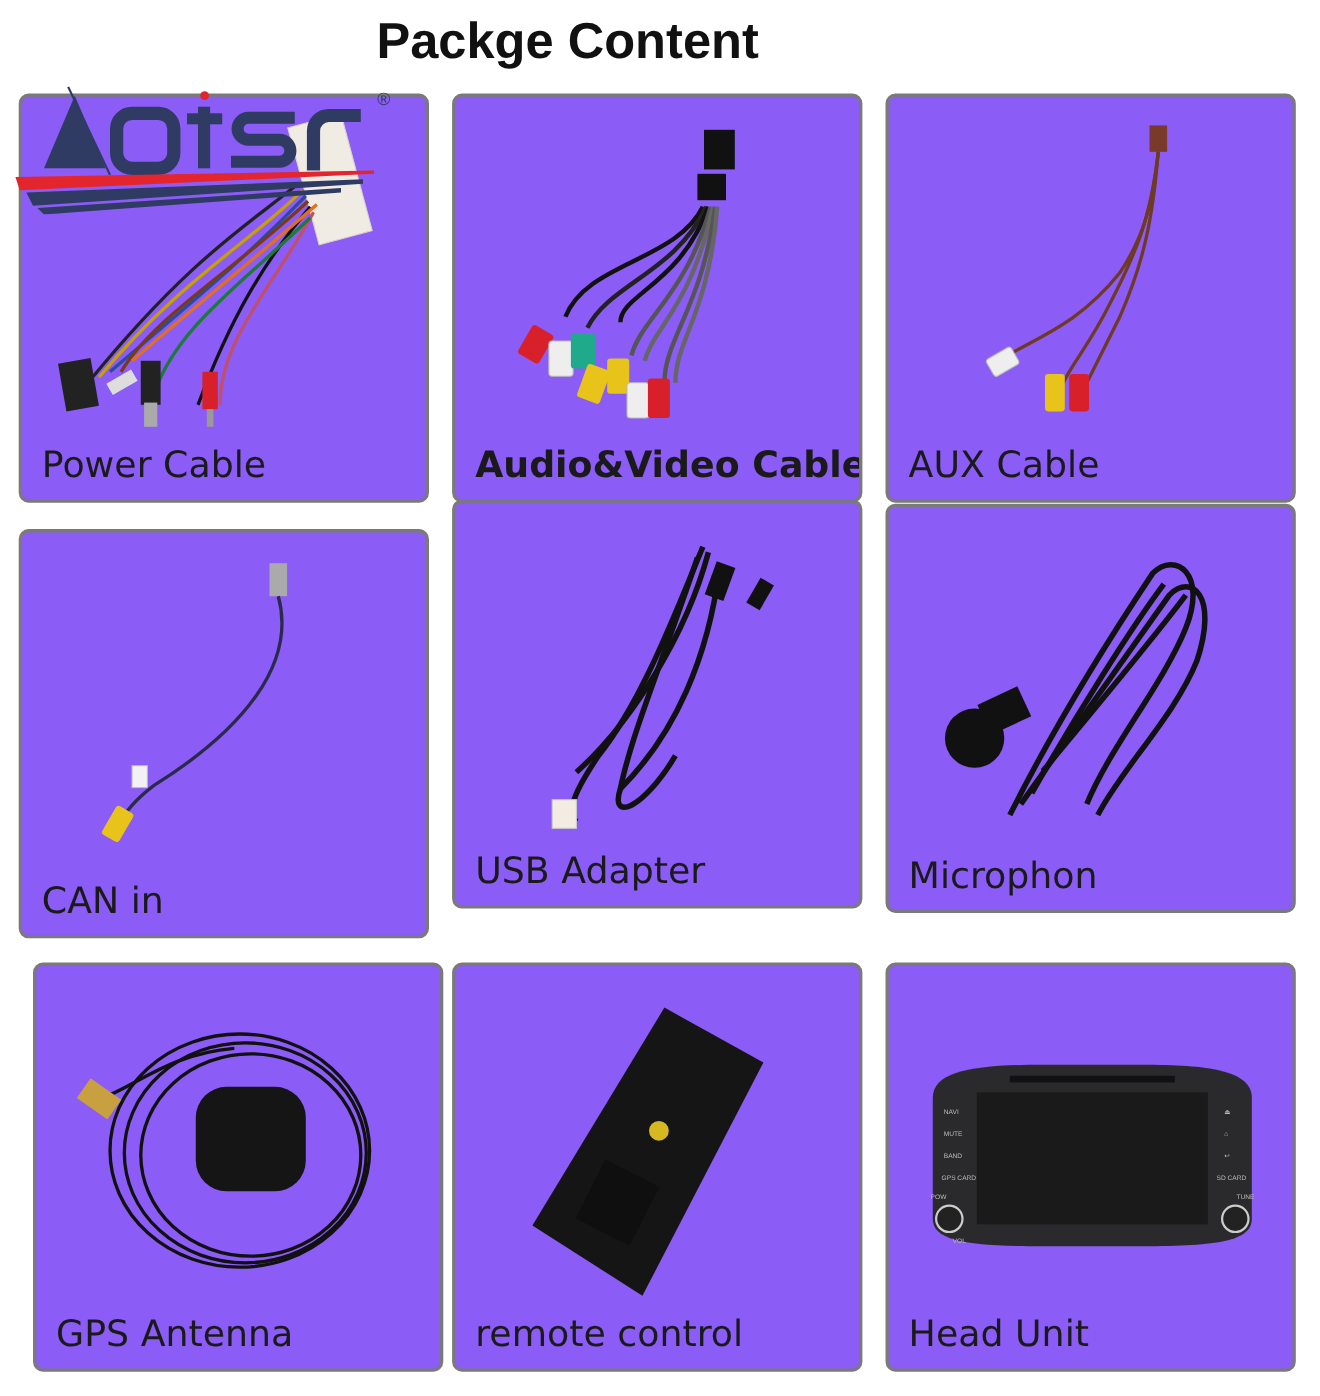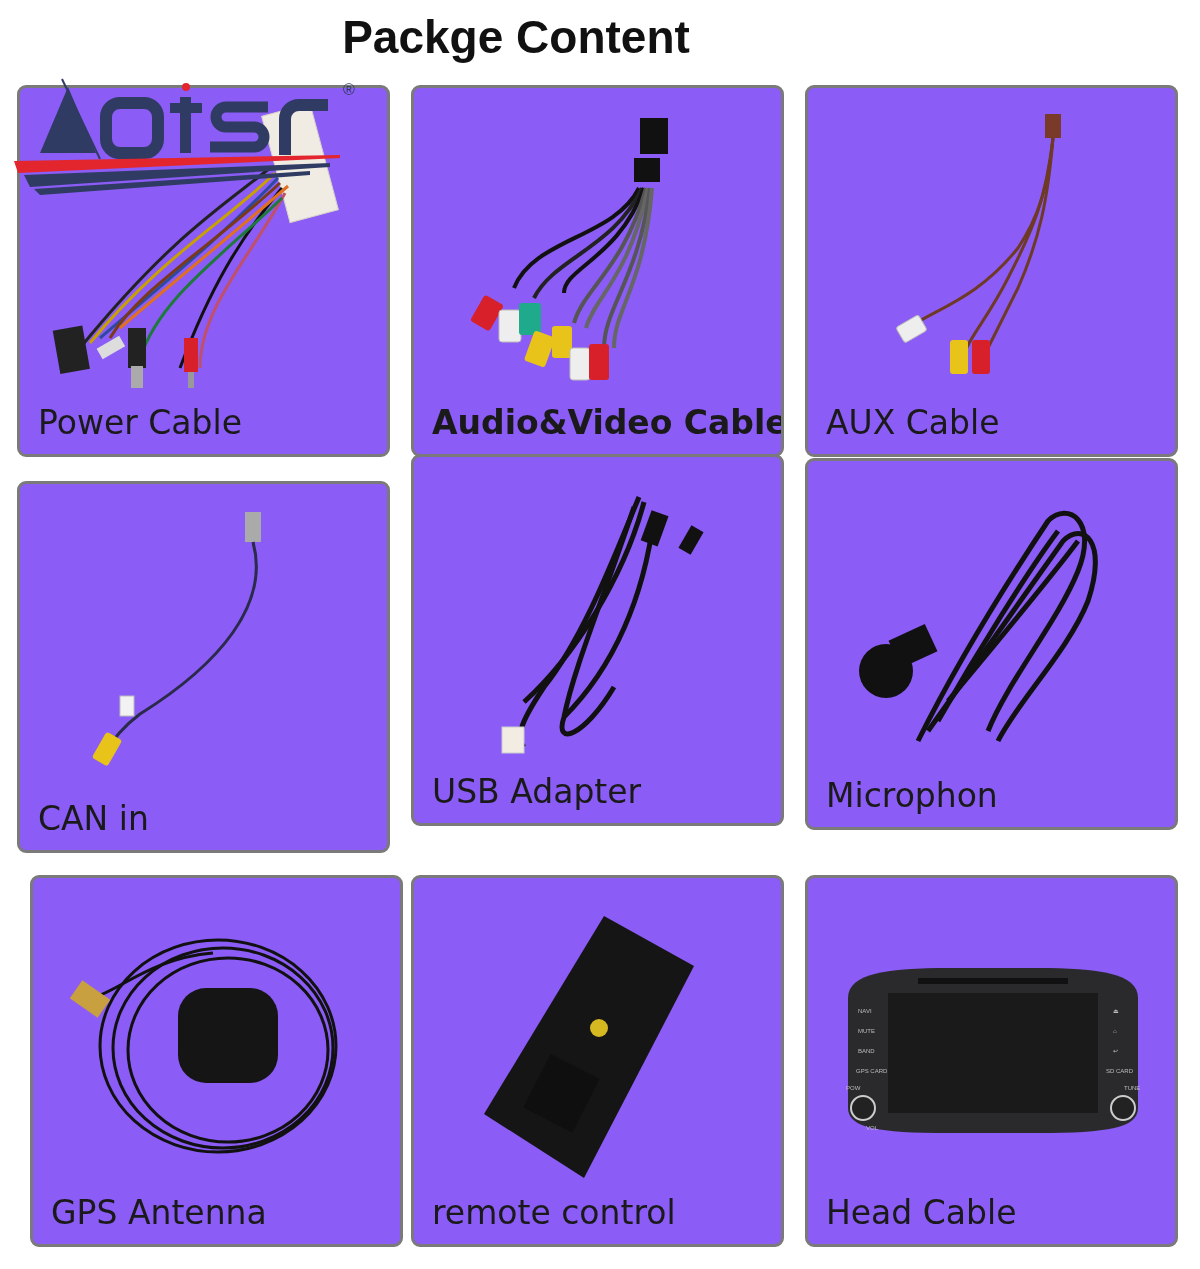--- a/index.html
+++ b/index.html
@@ -168,14 +168,14 @@
       <text x="305" y="155">⌂</text>
       <text x="305" y="175">↩</text>
       <text x="298" y="195">SD CARD</text>
       <text x="38" y="212">POW</text>
       <text x="58" y="252">VOL</text>
       <text x="316" y="212">TUNE</text>
     </g>
     <circle cx="55" cy="230" r="12" fill="#222" stroke="#ccc" stroke-width="2"></circle>
     <circle cx="315" cy="230" r="12" fill="#222" stroke="#ccc" stroke-width="2"></circle>
   </svg>
-  <span class="label">Head Cable</span>
+  <span class="label">Head Unit</span>
 </div>
 
 </body></html>

